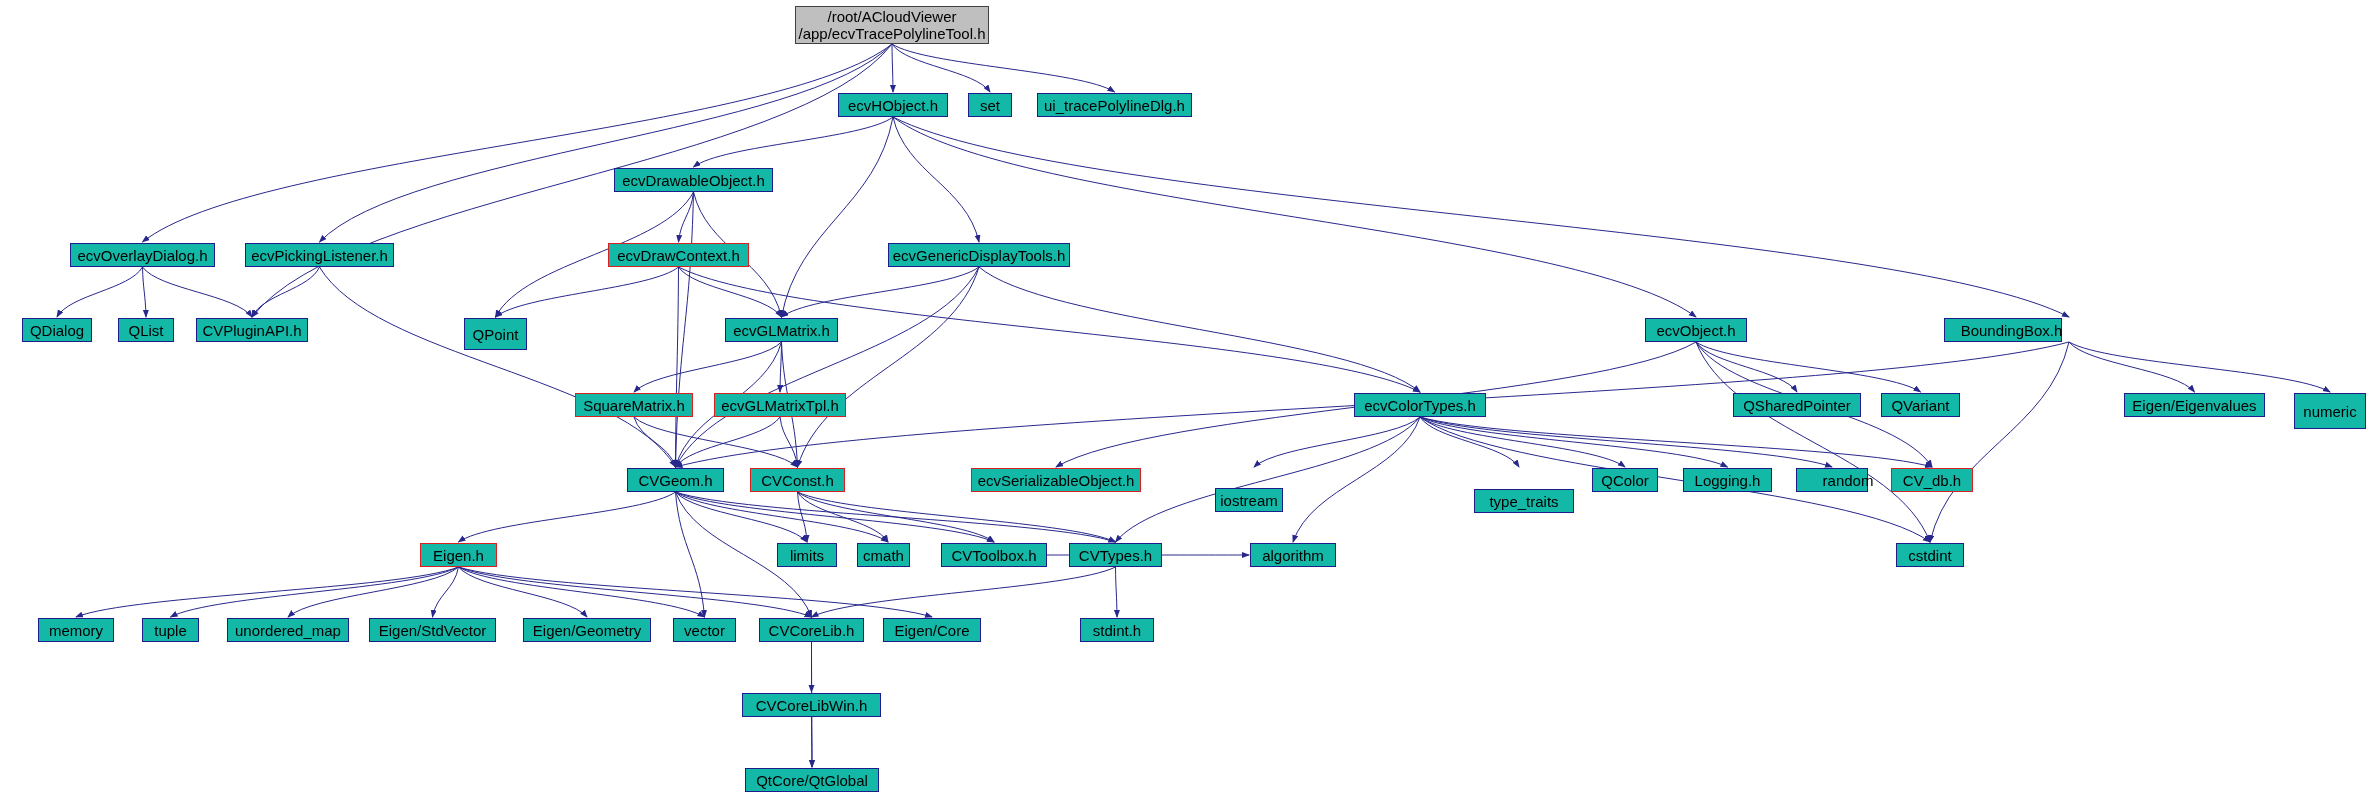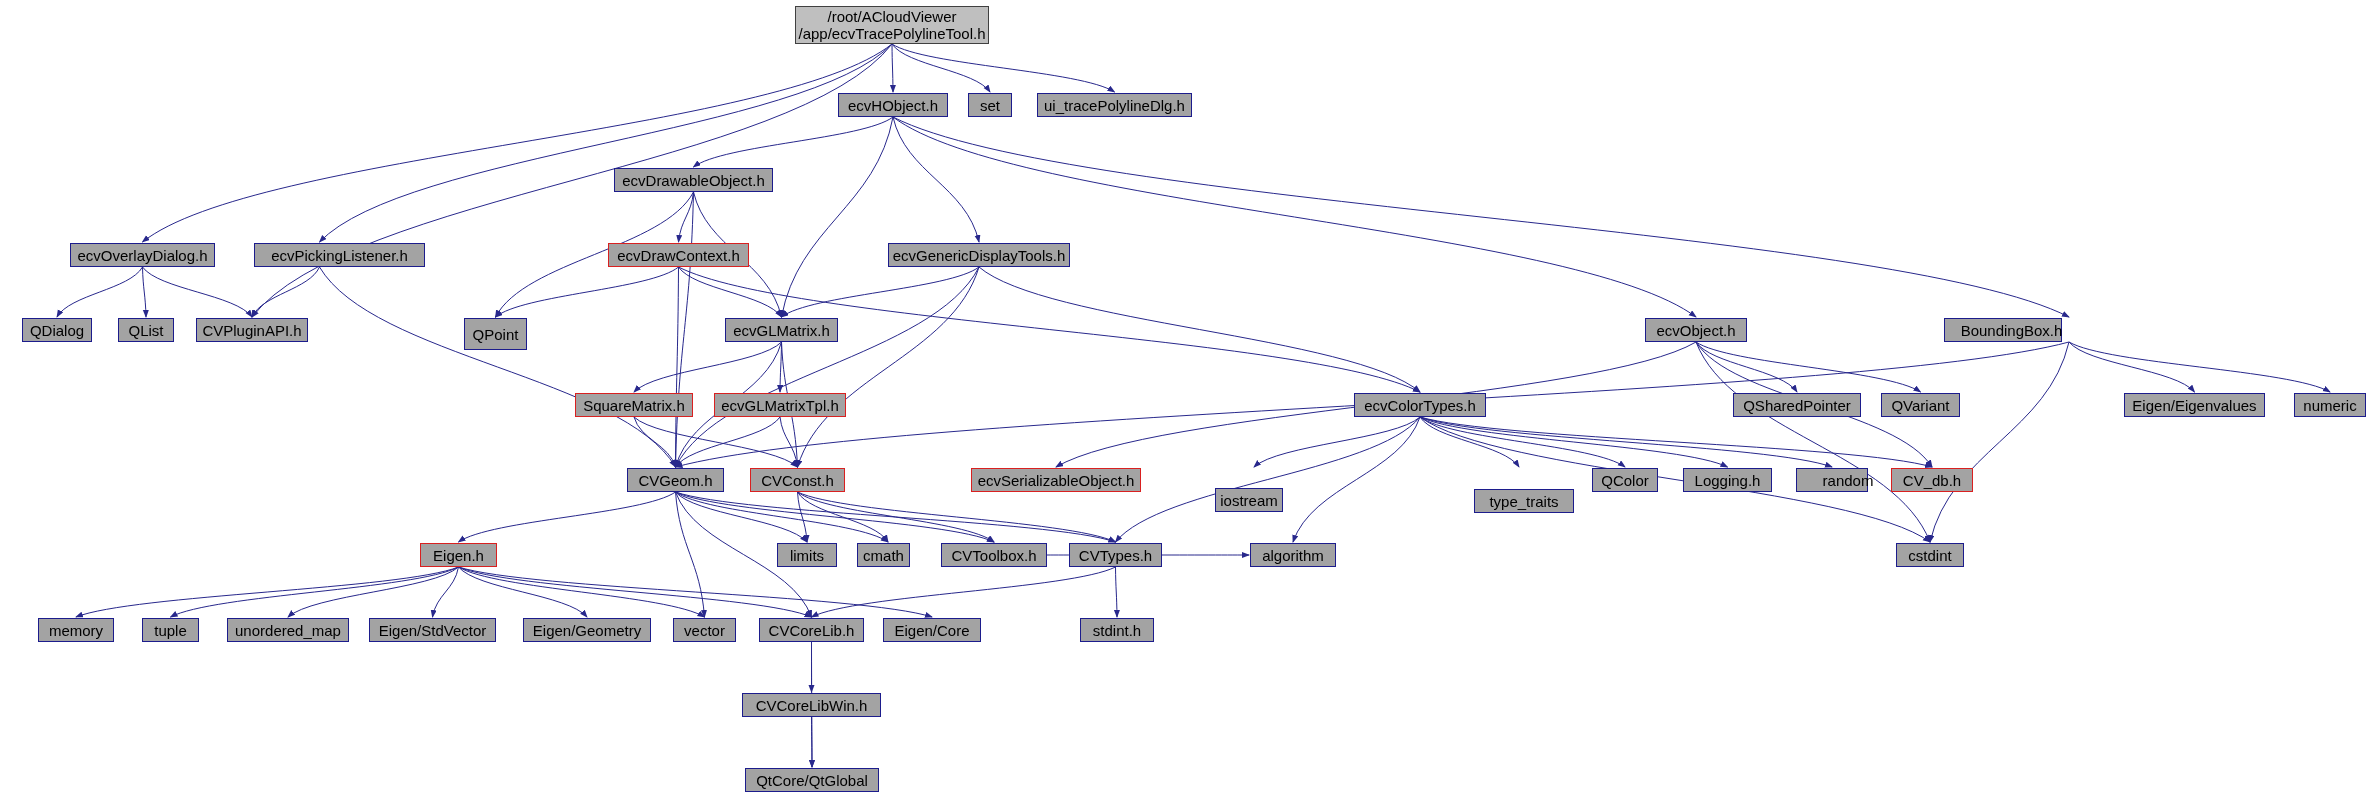--- a/index.html
+++ b/index.html
@@ -19,21 +19,21 @@
     position: absolute;
     left: 0;
     top: 0;
     width: 2377px;
     height: 799px;
     pointer-events: none;
   }
   .node {
     position: absolute;
     box-sizing: border-box;
-    background: #a3a3a3;
+    background: #14b8a6;
     border: 1px solid #1c1c8c;
     color: #000000;
     font-size: 15px;
     line-height: 17px;
     text-align: center;
     white-space: pre;
     display: flex;
     align-items: center;
     justify-content: center;
     padding: 0 4px;
@@ -136,37 +136,37 @@
       <path d="M811.5,642 C811.575,698.25 811.925,710.75 812,767" fill="none" stroke="#28288c" stroke-width="1" marker-end="url(#arrow)"></path>
       <path d="M811.5,717 C811.575,739.5 811.925,744.5 812,767" fill="none" stroke="#28288c" stroke-width="1" marker-end="url(#arrow)"></path>
     </svg>
 <div class="node root" style="left: 795px; top: 6px; width: 194px; height: 38px;">/root/ACloudViewer
 /app/ecvTracePolylineTool.h</div>
     <div class="node" style="left: 838px; top: 93px; width: 110px; height: 24px;">ecvHObject.h</div>
     <div class="node" style="left: 968px; top: 93px; width: 44px; height: 24px;">set</div>
     <div class="node" style="left: 1037px; top: 93px; width: 155px; height: 24px;">ui_tracePolylineDlg.h</div>
     <div class="node" style="left: 614px; top: 168px; width: 159px; height: 24px;">ecvDrawableObject.h</div>
     <div class="node" style="left: 70px; top: 243px; width: 145px; height: 24px;">ecvOverlayDialog.h</div>
-    <div class="node" style="left: 245px; top: 243px; width: 171px; height: 24px; margin-left: 9px;">ecvPickingListener.h</div>
+    <div class="node" style="left: 245px; top: 243px; width: 149px; height: 24px;">ecvPickingListener.h</div>
     <div class="node red" style="left: 608px; top: 243px; width: 141px; height: 24px;">ecvDrawContext.h</div>
     <div class="node" style="left: 888px; top: 243px; width: 182px; height: 24px;">ecvGenericDisplayTools.h</div>
     <div class="node" style="left: 1645px; top: 318px; width: 102px; height: 24px;">ecvObject.h</div>
     <div class="node" style="left: 1944px; top: 318px; width: 118px; height: 24px; padding-left: 21px;">BoundingBox.h</div>
     <div class="node" style="left: 22px; top: 318px; width: 70px; height: 24px;">QDialog</div>
     <div class="node" style="left: 118px; top: 318px; width: 56px; height: 24px;">QList</div>
     <div class="node" style="left: 196px; top: 318px; width: 112px; height: 24px;">CVPluginAPI.h</div>
     <div class="node" style="left: 464px; top: 318px; width: 63px; height: 32px;">QPoint</div>
     <div class="node" style="left: 725px; top: 318px; width: 113px; height: 24px;">ecvGLMatrix.h</div>
     <div class="node red" style="left: 575px; top: 393px; width: 118px; height: 24px;">SquareMatrix.h</div>
     <div class="node red" style="left: 714px; top: 393px; width: 132px; height: 24px;">ecvGLMatrixTpl.h</div>
     <div class="node" style="left: 1354px; top: 393px; width: 132px; height: 24px;">ecvColorTypes.h</div>
     <div class="node" style="left: 1733px; top: 393px; width: 128px; height: 24px;">QSharedPointer</div>
     <div class="node" style="left: 1881px; top: 393px; width: 79px; height: 24px;">QVariant</div>
     <div class="node" style="left: 2124px; top: 393px; width: 141px; height: 24px;">Eigen/Eigenvalues</div>
-    <div class="node" style="left: 2294px; top: 393px; width: 72px; height: 24px;">numeric</div>
+    <div class="node" style="left: 2294px; top: 393px; width: 72px; height: 36px;">numeric</div>
     <div class="node" style="left: 627px; top: 468px; width: 97px; height: 24px;">CVGeom.h</div>
     <div class="node red" style="left: 750px; top: 468px; width: 95px; height: 24px;">CVConst.h</div>
     <div class="node red" style="left: 971px; top: 468px; width: 170px; height: 24px;">ecvSerializableObject.h</div>
     <div class="node" style="left: 1215px; top: 488px; width: 68px; height: 24px;">iostream</div>
     <div class="node" style="left: 1474px; top: 468px; width: 100px; height: 24px; margin-top: 21px;">type_traits</div>
     <div class="node" style="left: 1592px; top: 468px; width: 66px; height: 24px;">QColor</div>
     <div class="node" style="left: 1683px; top: 468px; width: 89px; height: 24px;">Logging.h</div>
     <div class="node" style="left: 1796px; top: 468px; width: 72px; height: 24px; padding-left: 36px;">random</div>
     <div class="node red" style="left: 1891px; top: 468px; width: 82px; height: 24px;">CV_db.h</div>
     <div class="node" style="left: 777px; top: 543px; width: 60px; height: 24px;">limits</div>

